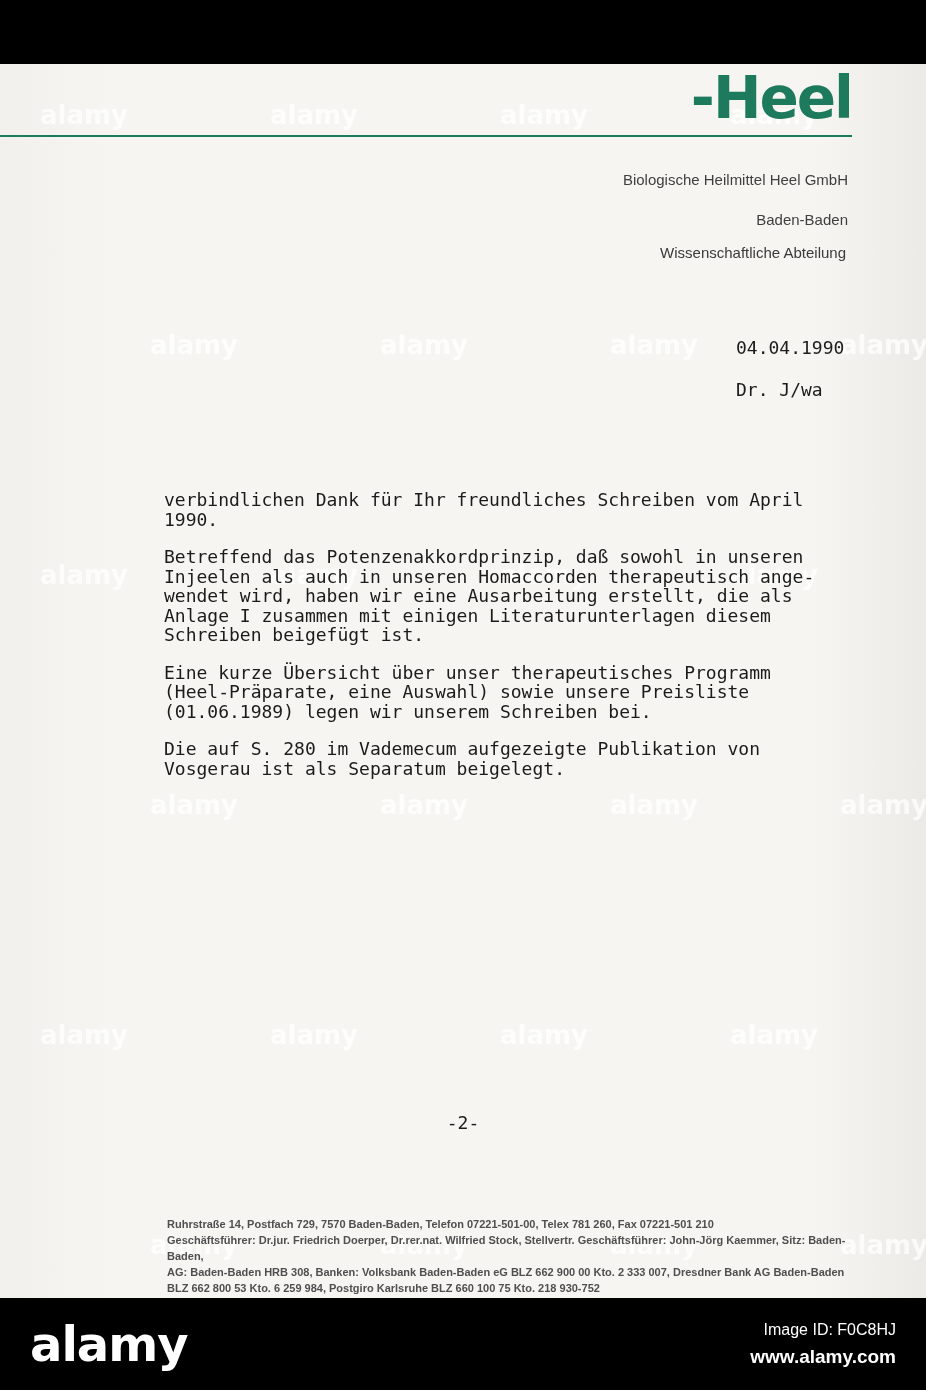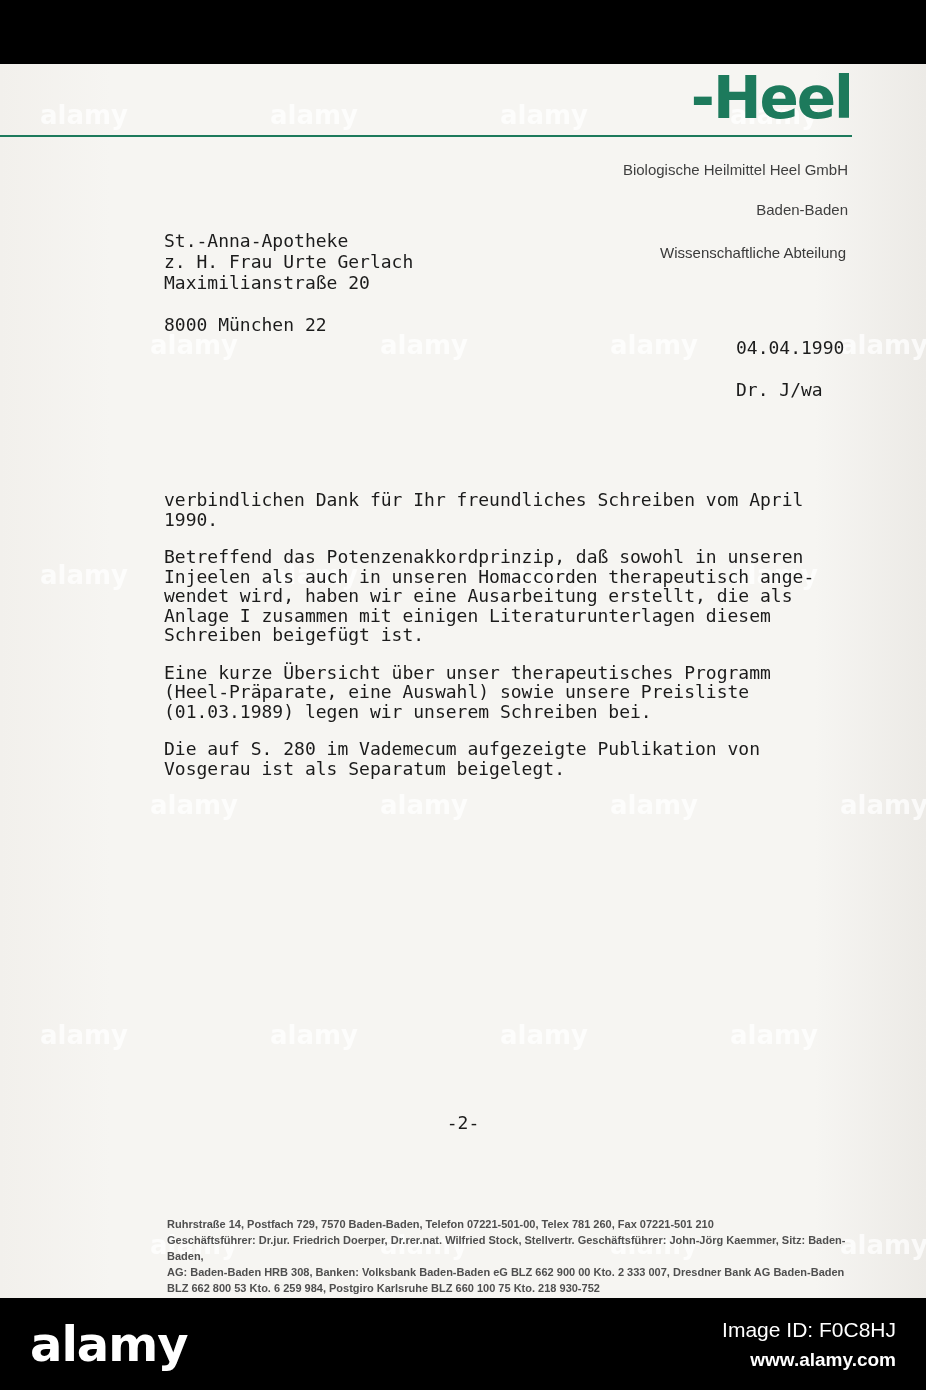--- a/index.html
+++ b/index.html
@@ -16,21 +16,21 @@
   .bar.top{top:0;height:64px;}
   .bar.bottom{
     bottom:0;height:92px;display:flex;align-items:center;
     justify-content:space-between;padding:0 30px;box-sizing:border-box;
   }
   .alamy-logo{
     color:#ffffff;font-size:48px;font-weight:bold;letter-spacing:-1px;
     font-family:"DejaVu Sans",sans-serif;line-height:1;
   }
   .bar-right{text-align:right;color:#ffffff;}
-  .image-id{font-size:21px;margin-bottom:7px;}
+  .image-id{font-size:16px;margin-bottom:7px;}
   .alamy-url{font-size:19px;font-weight:bold;}
 
   .paper{
     position:absolute;top:64px;bottom:92px;left:0;right:0;
     background:linear-gradient(90deg,#f2f0ec 0%,#f6f5f2 12%,#f6f5f2 88%,#eceae6 100%);
     overflow:hidden;
   }
   .wm-layer{position:absolute;inset:0;pointer-events:none;}
   .wm{
     position:absolute;font-family:"DejaVu Sans",sans-serif;font-weight:bold;
@@ -43,21 +43,21 @@
     position:absolute;top:2px;right:74px;
     color:var(--brand-green);
     font-family:"DejaVu Sans",sans-serif;
     font-size:58px;font-weight:bold;letter-spacing:-2px;line-height:64px;
   }
   .rule{
     position:absolute;top:71px;left:0;width:852px;height:2px;
     background:var(--brand-green);
   }
   .company{
-    position:absolute;top:76px;right:78px;text-align:right;
+    position:absolute;top:86px;right:78px;text-align:right;
     font-size:15px;line-height:20px;color:#3f3f3f;white-space:pre-line;
   }
   .recipient{
     position:absolute;top:166px;left:164px;
     font-size:18px;line-height:21px;color:#1c1c1c;white-space:pre-line;
   }
   .dept{
     position:absolute;top:180px;right:80px;
     font-size:15px;color:#3a3a3a;
   }
@@ -116,44 +116,39 @@
     </div>
 
     <div class="logo">-Heel</div>
     <div class="rule"></div>
 
     <div class="company">
       <div>Biologische Heilmittel Heel GmbH</div>
       <div>Baden-Baden</div>
     </div>
 
-    <div class="recipient mono">St.-Anna-Apotheke
-z. H. Frau Urte Gerlach
-Maximilianstraße 20
-
-8000 München 22</div>
 
     <div class="dept">Wissenschaftliche Abteilung</div>
 
     <div class="dateblock mono">
       <div>04.04.1990</div>
       <div>Dr. J/wa</div>
     </div>
 
     <div class="body mono">
       <p>verbindlichen Dank für Ihr freundliches Schreiben vom April
 1990.</p>
       <p>Betreffend das Potenzenakkordprinzip, daß sowohl in unseren
 Injeelen als auch in unseren Homaccorden therapeutisch ange-
 wendet wird, haben wir eine Ausarbeitung erstellt, die als
 Anlage I zusammen mit einigen Literaturunterlagen diesem
 Schreiben beigefügt ist.</p>
       <p>Eine kurze Übersicht über unser therapeutisches Programm
 (Heel-Präparate, eine Auswahl) sowie unsere Preisliste
-(01.03.1989) legen wir unserem Schreiben bei.</p>
+(01.06.1989) legen wir unserem Schreiben bei.</p>
       <p>Die auf S. 280 im Vademecum aufgezeigte Publikation von
 Vosgerau ist als Separatum beigelegt.</p>
     </div>
 
     <div class="pageno mono">-2-</div>
 
     <div class="footer">Ruhrstraße 14, Postfach 729, 7570 Baden-Baden,  Telefon 07221-501-00,  Telex 781 260,  Fax 07221-501 210
 Geschäftsführer: Dr.jur. Friedrich Doerper, Dr.rer.nat. Wilfried Stock, Stellvertr. Geschäftsführer: John-Jörg Kaemmer,  Sitz: Baden-Baden,
 AG: Baden-Baden HRB 308, Banken: Volksbank Baden-Baden eG  BLZ 662 900 00 Kto. 2 333 007, Dresdner Bank AG Baden-Baden
 BLZ 662 800 53 Kto. 6 259 984, Postgiro Karlsruhe  BLZ 660 100 75 Kto. 218 930-752</div>

